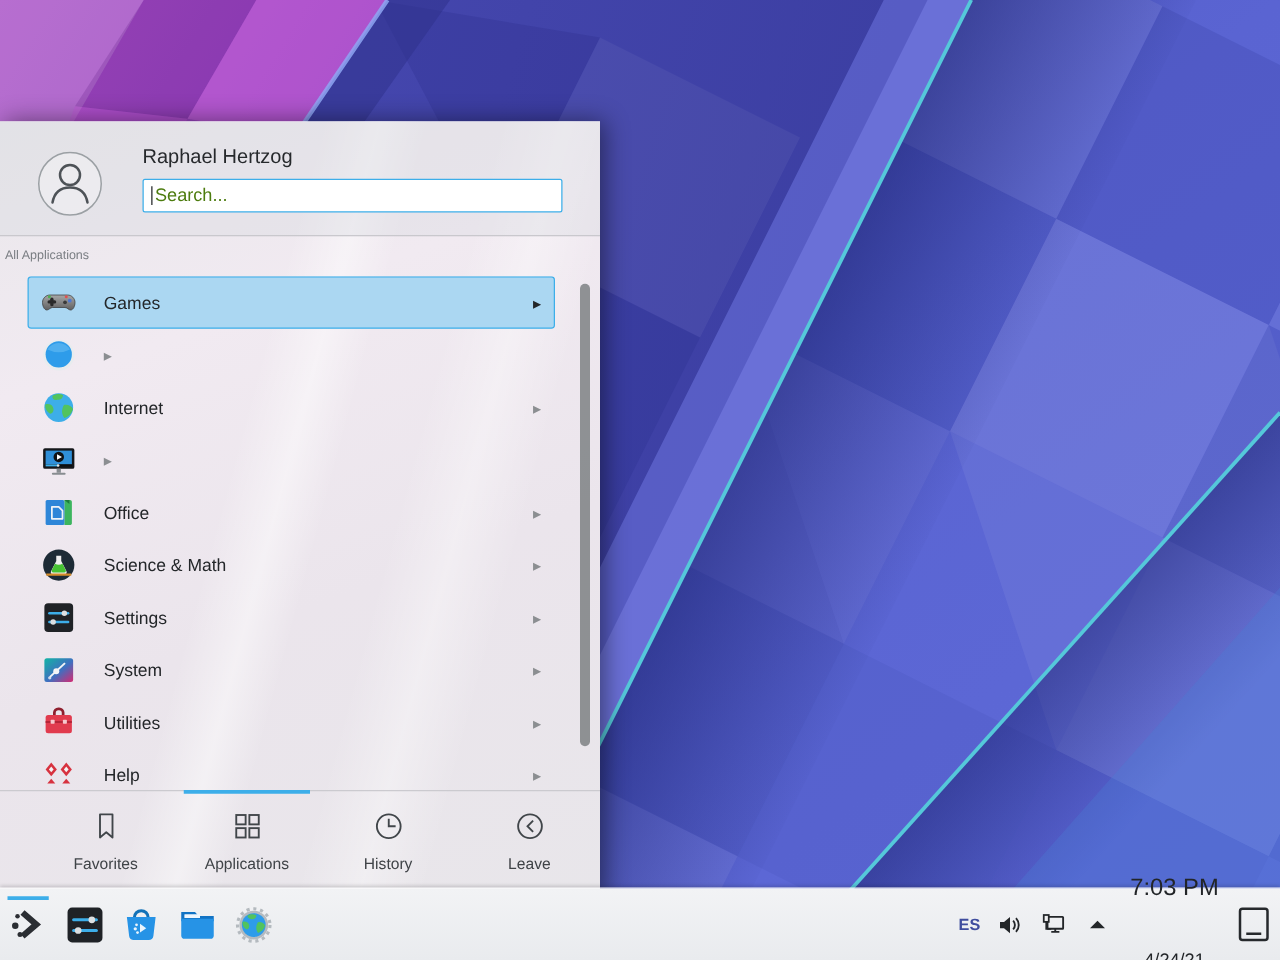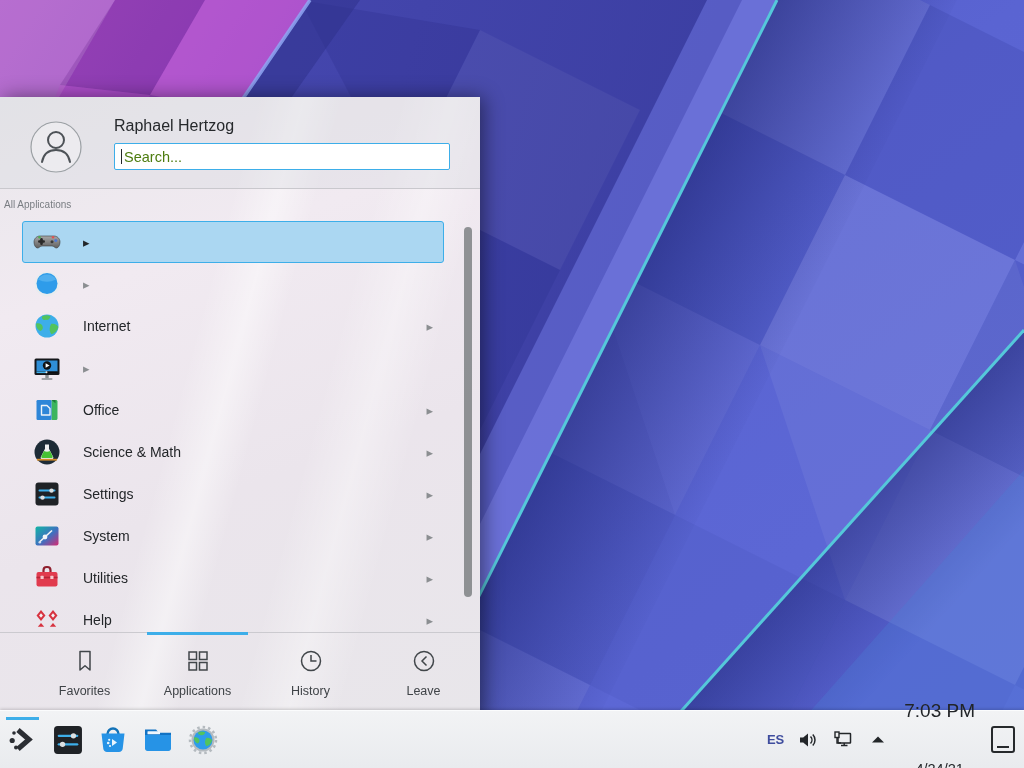--- a/index.html
+++ b/index.html
@@ -196,20 +196,21 @@
               </defs>
               <path d="M7 8h14c3.3 0 6 2.7 6 6 0 2.8-1.4 6-3.5 6-1.8 0-2.6-2-4.5-2h-10c-1.9 0-2.7 2-4.5 2C2.4 20 1 16.8 1 14c0-3.3 2.7-6 6-6z" fill="url(#ggp)" stroke="#3c3c3c" stroke-width="0.6"></path>
               <rect x="5" y="12.2" width="7" height="2.6" rx="1.3" fill="#2a2a2a"></rect>
               <rect x="7.2" y="10" width="2.6" height="7" rx="1.3" fill="#2a2a2a"></rect>
               <circle cx="6.5" cy="9.3" r="1.2" fill="#4caf50"></circle>
               <circle cx="20" cy="9.3" r="1.2" fill="#e05252"></circle>
               <circle cx="19" cy="13.8" r="1.5" fill="#3a3a3a"></circle>
               <circle cx="22.8" cy="12.5" r="1.5" fill="#4f77d0"></circle>
             </svg>
           </span>
+          <span class="cat-label">Games</span>
           <span class="cat-arrow">▸</span>
         </div>
 
         <div class="cat-item">
           <span class="cat-icon">
             <svg viewBox="0 0 28 28">
               <circle cx="14" cy="14" r="12.5" fill="#e8ecee"></circle>
               <circle cx="14" cy="13.5" r="10.5" fill="#2e9cea"></circle>
               <path d="M5 9.5A10.5 10.5 0 0 1 23 9.5Q14 14 5 9.5z" fill="#55b3f0" opacity="0.85"></path>
             </svg>

